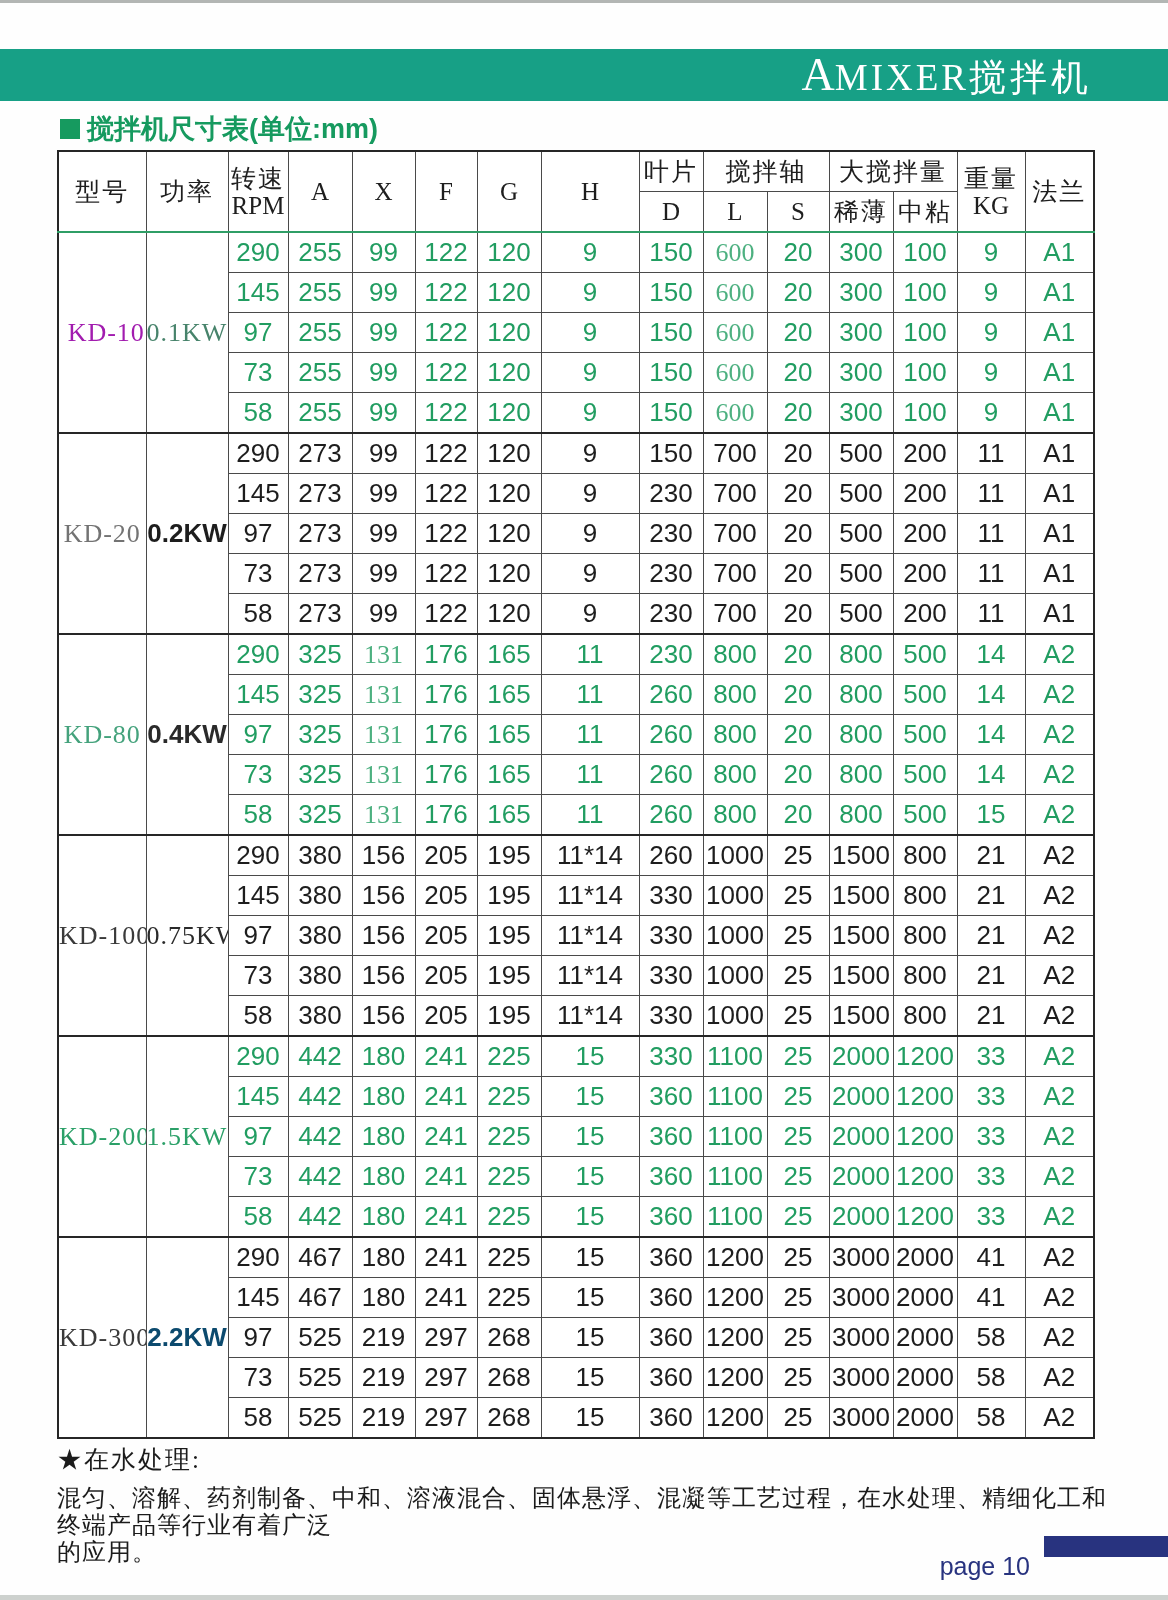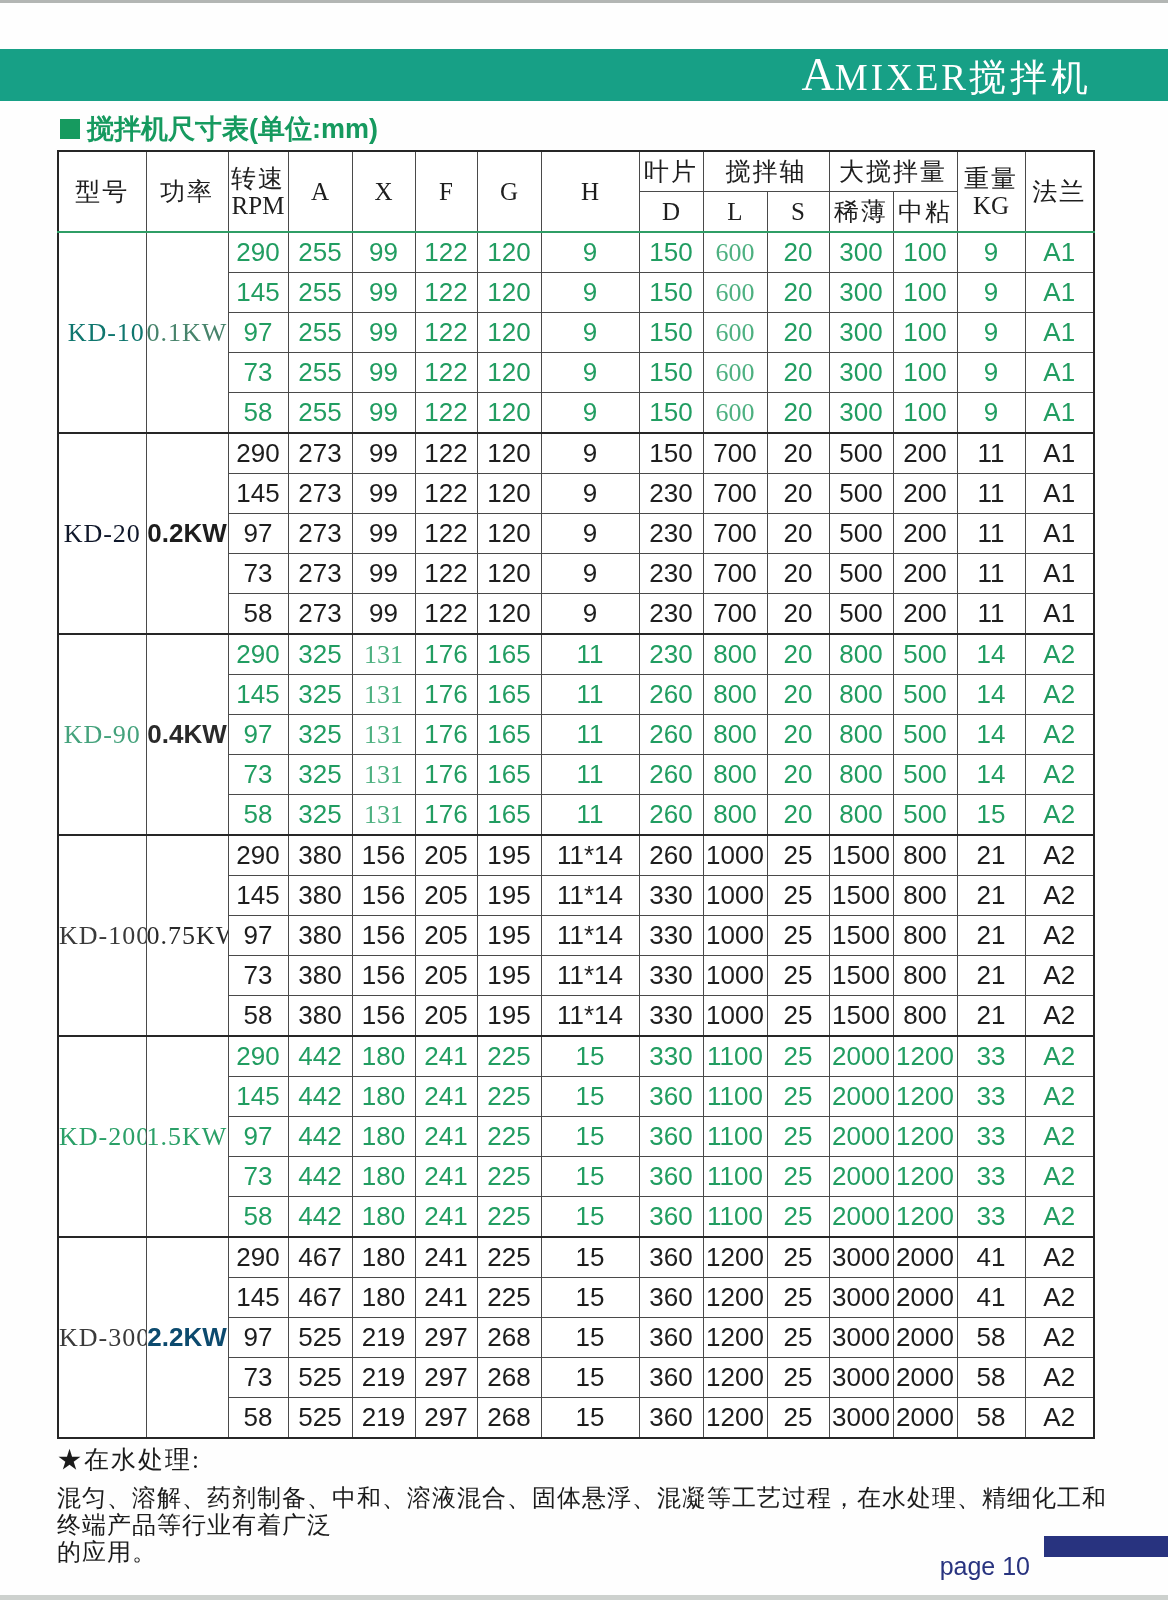--- a/index.html
+++ b/index.html
@@ -102,21 +102,21 @@
       <tr>
         <th class="latin">D</th>
         <th class="latin">L</th>
         <th class="latin">S</th>
         <th>稀薄</th>
         <th>中粘</th>
       </tr>
     </thead>
     <tbody>
         <tr class="green block-start">
-          <td rowspan="5" class="model-cell" style="color: #0f766e; padding-left: 8px;">KD-10</td>
+          <td rowspan="5" class="model-cell" style="color: #a21caf; padding-left: 8px;">KD-10</td>
           <td rowspan="5" class="power-cell serif" style="color: rgb(71, 131, 107);">0.1KW</td>
           <td>290</td>
           <td>255</td>
           <td>99</td>
           <td>122</td>
           <td>120</td>
           <td>9</td>
           <td>150</td>
           <td class="light">600</td>
           <td>20</td>
@@ -179,21 +179,21 @@
           <td>9</td>
           <td>150</td>
           <td class="light">600</td>
           <td>20</td>
           <td>300</td>
           <td>100</td>
           <td>9</td>
           <td>A1</td>
         </tr>
         <tr class="dark block-start">
-          <td rowspan="5" class="model-cell" style="color: #0f172a;">KD-20</td>
+          <td rowspan="5" class="model-cell" style="color: #737373;">KD-20</td>
           <td rowspan="5" class="power-cell sans" style="color: rgb(29, 29, 29);">0.2KW</td>
           <td>290</td>
           <td>273</td>
           <td>99</td>
           <td>122</td>
           <td>120</td>
           <td>9</td>
           <td>150</td>
           <td>700</td>
           <td>20</td>
@@ -256,21 +256,21 @@
           <td>9</td>
           <td>230</td>
           <td>700</td>
           <td>20</td>
           <td>500</td>
           <td>200</td>
           <td>11</td>
           <td>A1</td>
         </tr>
         <tr class="green block-start">
-          <td rowspan="5" class="model-cell" style="color: rgb(68, 162, 124);">KD-90</td>
+          <td rowspan="5" class="model-cell" style="color: rgb(68, 162, 124);">KD-80</td>
           <td rowspan="5" class="power-cell sans" style="color: rgb(42, 42, 42);">0.4KW</td>
           <td>290</td>
           <td>325</td>
           <td class="light">131</td>
           <td>176</td>
           <td>165</td>
           <td>11</td>
           <td>230</td>
           <td>800</td>
           <td>20</td>

